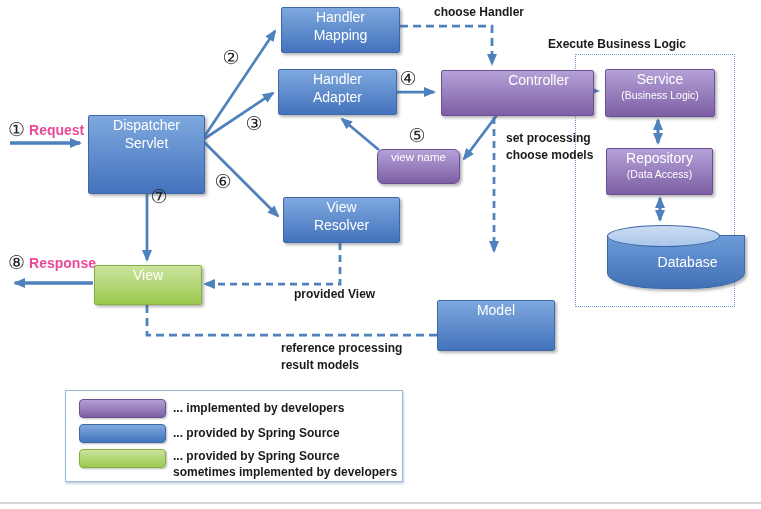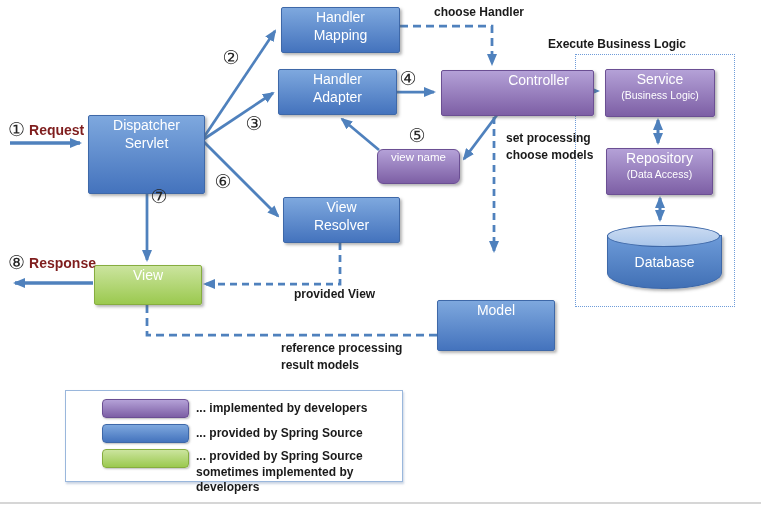--- a/index.html
+++ b/index.html
@@ -17,39 +17,39 @@
   .node-blue{background:linear-gradient(180deg,#7ea8de 0%,#4473bd 100%);border:1px solid #3e68a8;}
   .node-purple{background:linear-gradient(180deg,#b4a1d7 0%,#7d5fa5 100%);border:1px solid #6b4f93;}
   .node-green{background:linear-gradient(180deg,#cbe49e 0%,#9bc94f 100%);border:1px solid #86ad3f;}
   .subtitle{font-size:10.5px;line-height:1.2;margin-top:1px;}
   .pill{border-radius:6px;font-size:11.5px;}
   .dotted-rect{position:absolute;z-index:0;border:1px dotted #6f9cd9;background:transparent;}
   .note{position:absolute;z-index:3;font-weight:700;font-size:12px;color:#1a1a1a;white-space:pre-line;line-height:1.45;}
   .step{position:absolute;z-index:3;font-size:19px;color:#262626;transform:translate(-50%,-50%);font-weight:400;}
   .edge-label{position:absolute;z-index:3;display:flex;align-items:center;gap:4px;}
   .edge-label .glyph{font-size:19px;color:#262626;}
-  .edge-label .txt{font-weight:700;font-size:14px;color:#7f1d1d;}
+  .edge-label .txt{font-weight:700;font-size:14px;color:#ec4899;}
   
   .db{position:absolute;z-index:2;}
   .db-body{
     position:absolute;left:0;top:10px;width:113px;height:52px;
     background:linear-gradient(180deg,#6d9bd9 0%,#4170b5 100%);
     border:1px solid #3e68a8;border-radius:0 0 56px 56px / 0 0 16px 16px;
     box-shadow:2px 2px 3px rgba(90,90,90,.45);
-    display:flex;align-items:center;justify-content:center;color:#fff;font-size:14px;
+    display:flex;align-items:center;justify-content:center;color:#fff;font-size:14px;padding-left:23px;
   }
   .db-top{
     position:absolute;left:0;top:0;width:113px;height:22px;border-radius:50%;
     background:linear-gradient(180deg,#ccdcf2 0%,#aac6ea 100%);border:1px solid #3e68a8;box-sizing:border-box;
   }
   
   .legend{
     position:absolute;left:65px;top:390px;width:338px;height:92px;z-index:3;
     background:#fff;border:1px solid #9ab7dc;box-shadow:1px 2px 2px rgba(150,170,200,.5);
-    box-sizing:border-box;padding:8px 0 0 36px;
+    box-sizing:border-box;padding:8px 0 0 13px;
   }
   .legend-row{display:flex;margin-bottom:6px;}
   .legend-row.center{align-items:center;}
   .legend-row.top{align-items:flex-start;}
   .swatch{width:87px;height:19px;border-radius:4px;flex:0 0 auto;box-shadow:1px 1px 2px rgba(90,90,90,.4);box-sizing:border-box;}
   .legend-label{margin-left:7px;font-size:12px;font-weight:700;color:#1a1a1a;white-space:pre-line;line-height:1.3;}
   .divider{position:absolute;left:0;top:502px;width:761px;height:2px;background:#d6d6d6;z-index:0;}
 </style>
 </head>
 <body>

